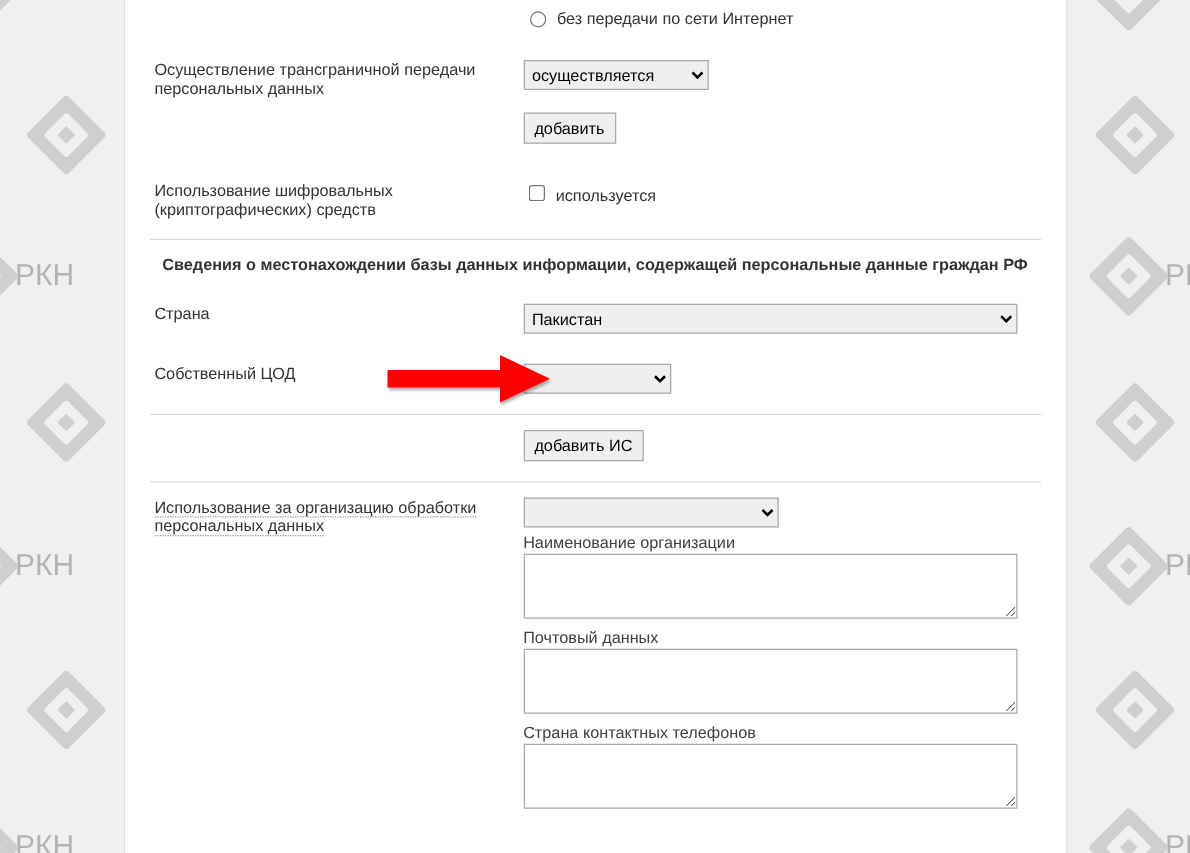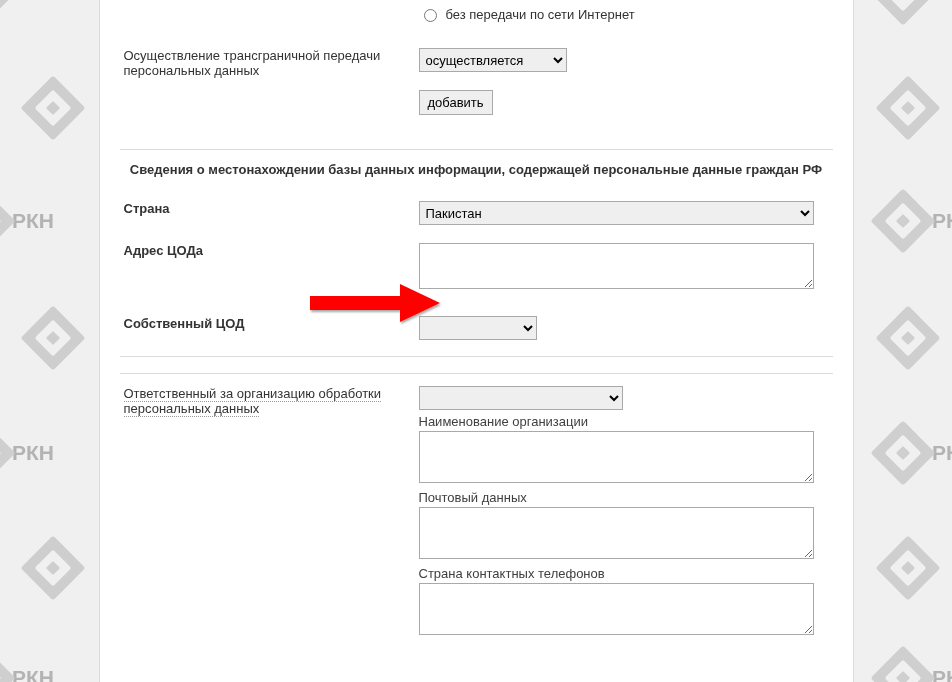--- a/index.html
+++ b/index.html
@@ -40,22 +40,22 @@
       border-radius: 2px;
     }
     .logo-glyph::after {
       content: "";
       position: absolute;
       inset: 18px;
       background: #c9c9c9;
       border-radius: 1px;
     }
     .logo-text {
-      font-size: 21px;
-      font-weight: bold;
+      font-size: 24px;
+      font-weight: normal;
       color: #a9a9a9;
     }
     .panel {
       width: 755px;
       margin: 0 auto;
       background: #fff;
       border: 1px solid #dcdcdc;
       border-top: none;
       padding: 0 20px 40px 20px;
       min-height: 682px;
@@ -75,21 +75,21 @@
     .label-plain { color: #333; }
     .label-dotted {
       border-bottom: 1px dotted #999;
       display: inline;
     }
     .heading-bold {
       font-weight: bold;
       padding-top: 16px;
       text-align: center;
     }
-    .indent { padding-left: 18px; font-weight: bold; }
+    .indent { padding-left: 18px; }
     hr.divider {
       border: none;
       border-top: 1px solid #dcdcdc;
       margin: 10px 0 6px 0;
     }
     select {
       font-family: inherit;
       font-size: 13px;
       border: 1px solid #a9a9a9;
       background: #efefef;
@@ -219,20 +219,31 @@
       <td></td>
       <td class="subrow">
         <button class="btn">добавить</button>
       </td>
     </tr>
 
     <tr>
           <td colspan="2" style="height:18px"></td>
         </tr>
 
+    <tr>
+      <td class="label-col">
+        <span class="label-plain">Использование шифровальных (криптографических) средств</span>
+      </td>
+      <td>
+        <div class="radio-row">
+          <input type="checkbox" style="">
+          <span>используется</span>
+        </div>
+      </td>
+    </tr>
 
     <tr>
           <td colspan="2" class="hr-cell">
             <hr class="divider">
           </td>
         </tr>
 
     <tr>
       <td colspan="2" class="heading-bold">Сведения о местонахождении базы данных информации, содержащей персональные данные граждан РФ</td>
     </tr>
@@ -245,56 +256,54 @@
       <td class="label-col indent">
         <span class="label-plain">Страна</span>
       </td>
       <td>
         <select class="wide">
           <option>Пакистан</option>
         </select>
       </td>
     </tr>
 
-    <tr>
-      <td class="label-col indent" style="padding-top:12px">
-        <span class="label-plain">Адрес ЦОДа</span>
-      </td>
-      <td style="padding-top:12px">
-        <textarea class="addr" style=""></textarea>
-      </td>
-    </tr>
 
     <tr>
       <td class="label-col indent" style="padding-top:18px">
         <span class="label-plain">Собственный ЦОД</span>
       </td>
       <td style="padding-top:18px">
         <select class="small">
           <option></option>
         </select>
       </td>
     </tr>
 
     <tr>
           <td colspan="2" class="hr-cell">
             <hr class="divider">
           </td>
         </tr>
 
+    <tr>
+      <td></td>
+      <td>
+        <button class="btn">добавить ИС</button>
+      </td>
+    </tr>
 
     <tr>
           <td colspan="2" class="hr-cell">
             <hr class="divider">
           </td>
         </tr>
 
     <tr>
       <td class="label-col">
-        <span class="label-dotted">Ответственный за организацию обработки персональных данных</span>
+        <span class="label-dotted">Использование за организацию обработки персональных данных</span>
       </td>
       <td>
         <select class="resp">
           <option></option>
         </select>
         <span class="field-caption">Наименование организации</span>
         <textarea class="resp" style=""></textarea>
         <span class="field-caption">Почтовый данных</span>
         <textarea class="resp" style=""></textarea>
         <span class="field-caption">Страна контактных телефонов</span>

